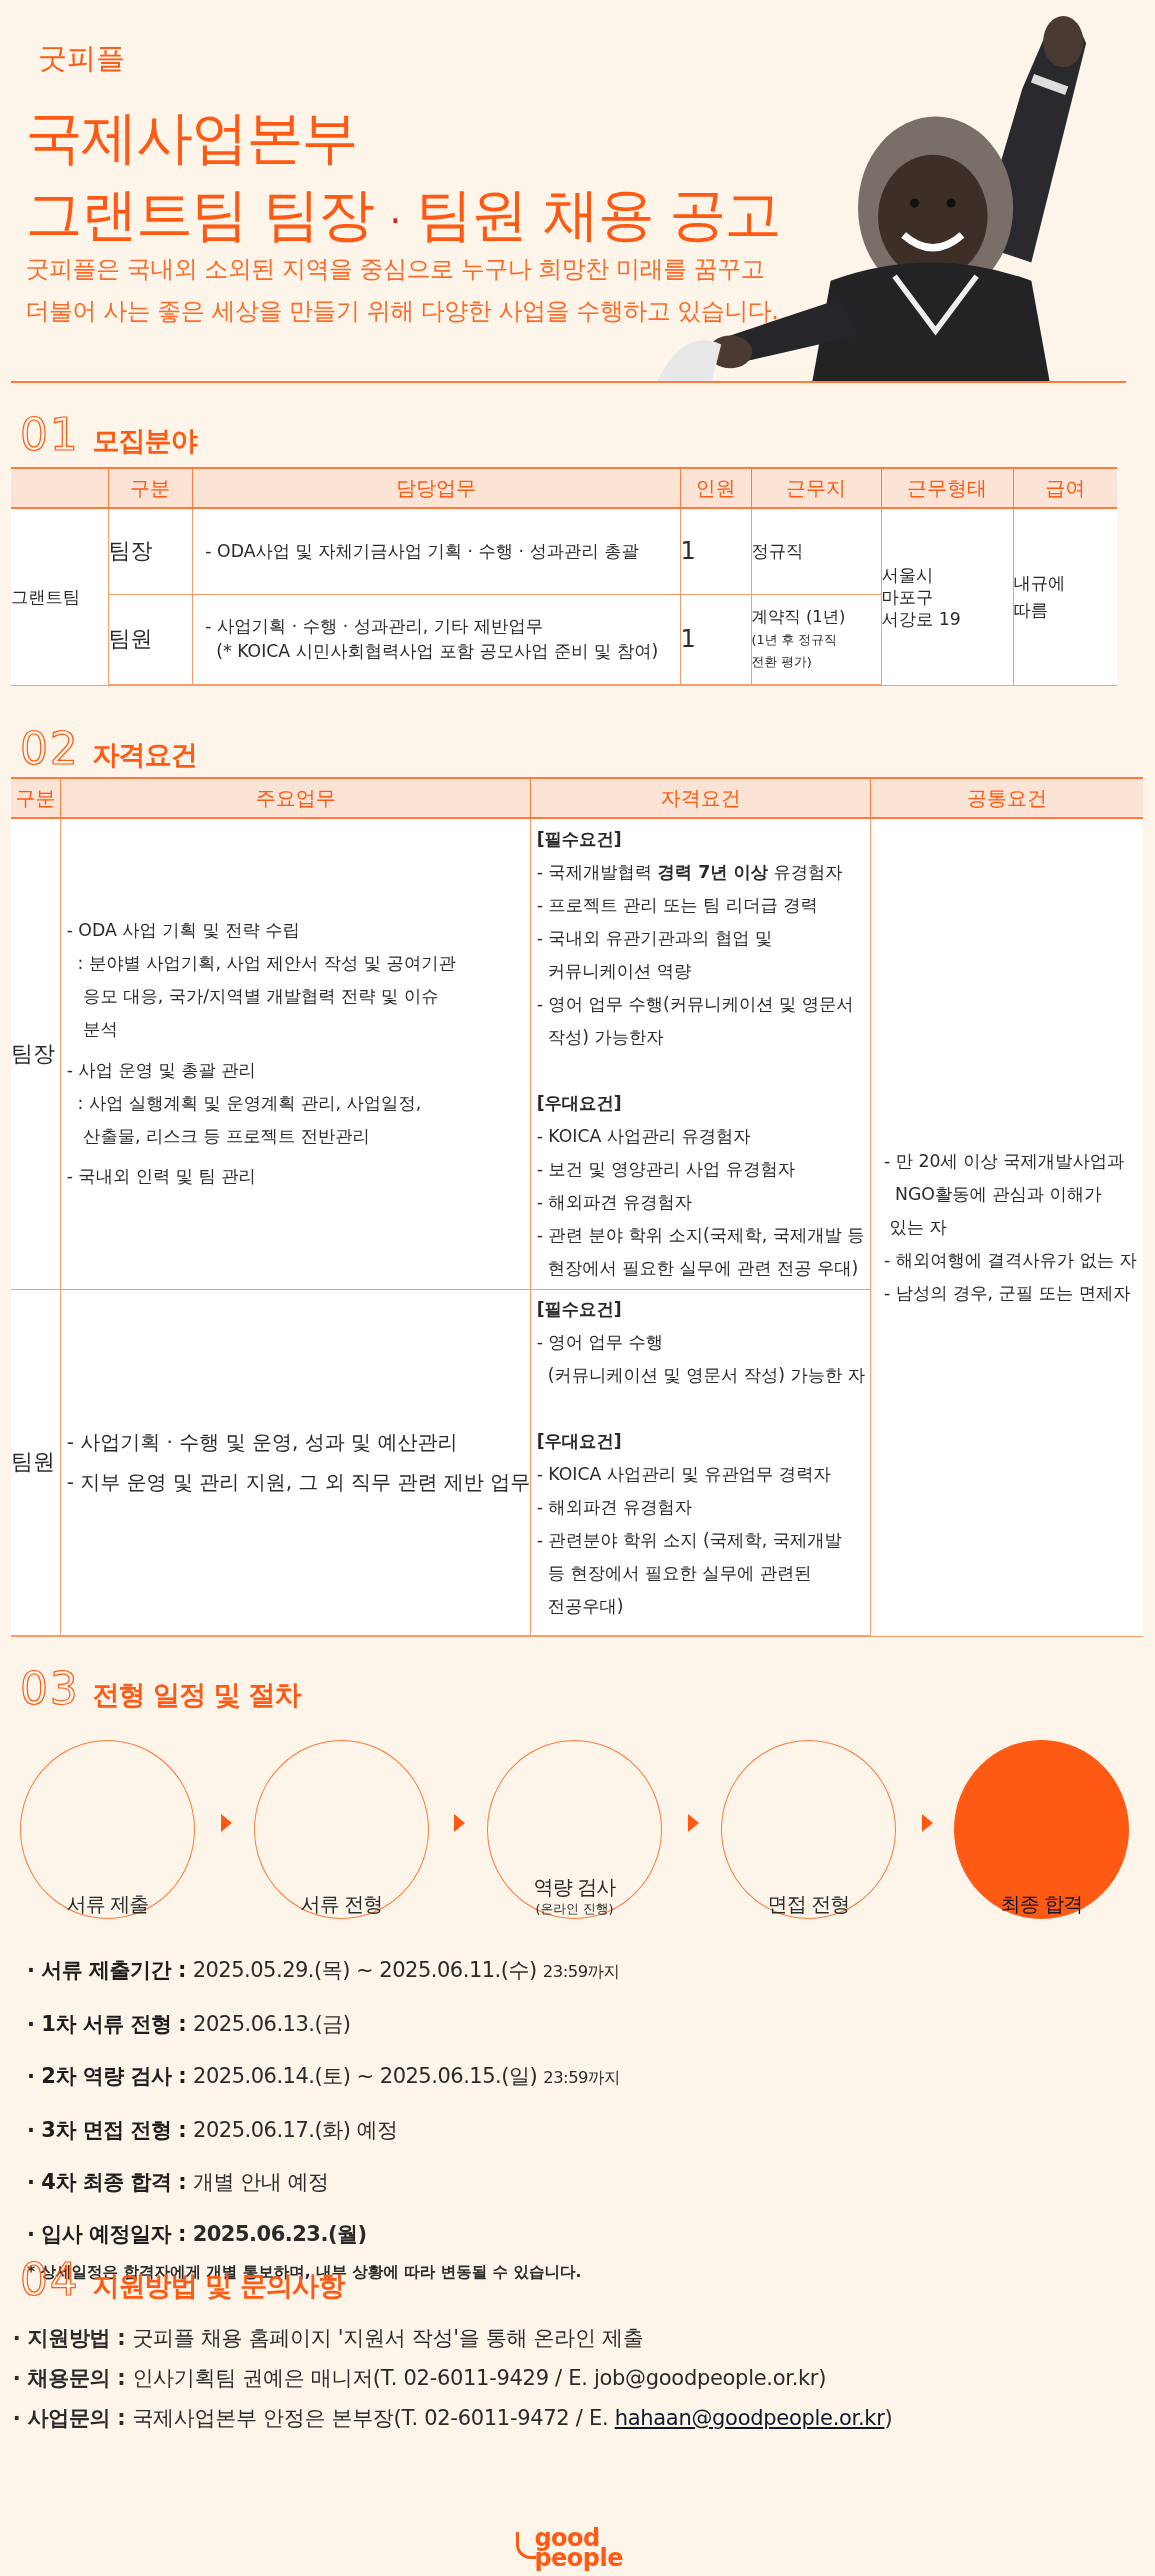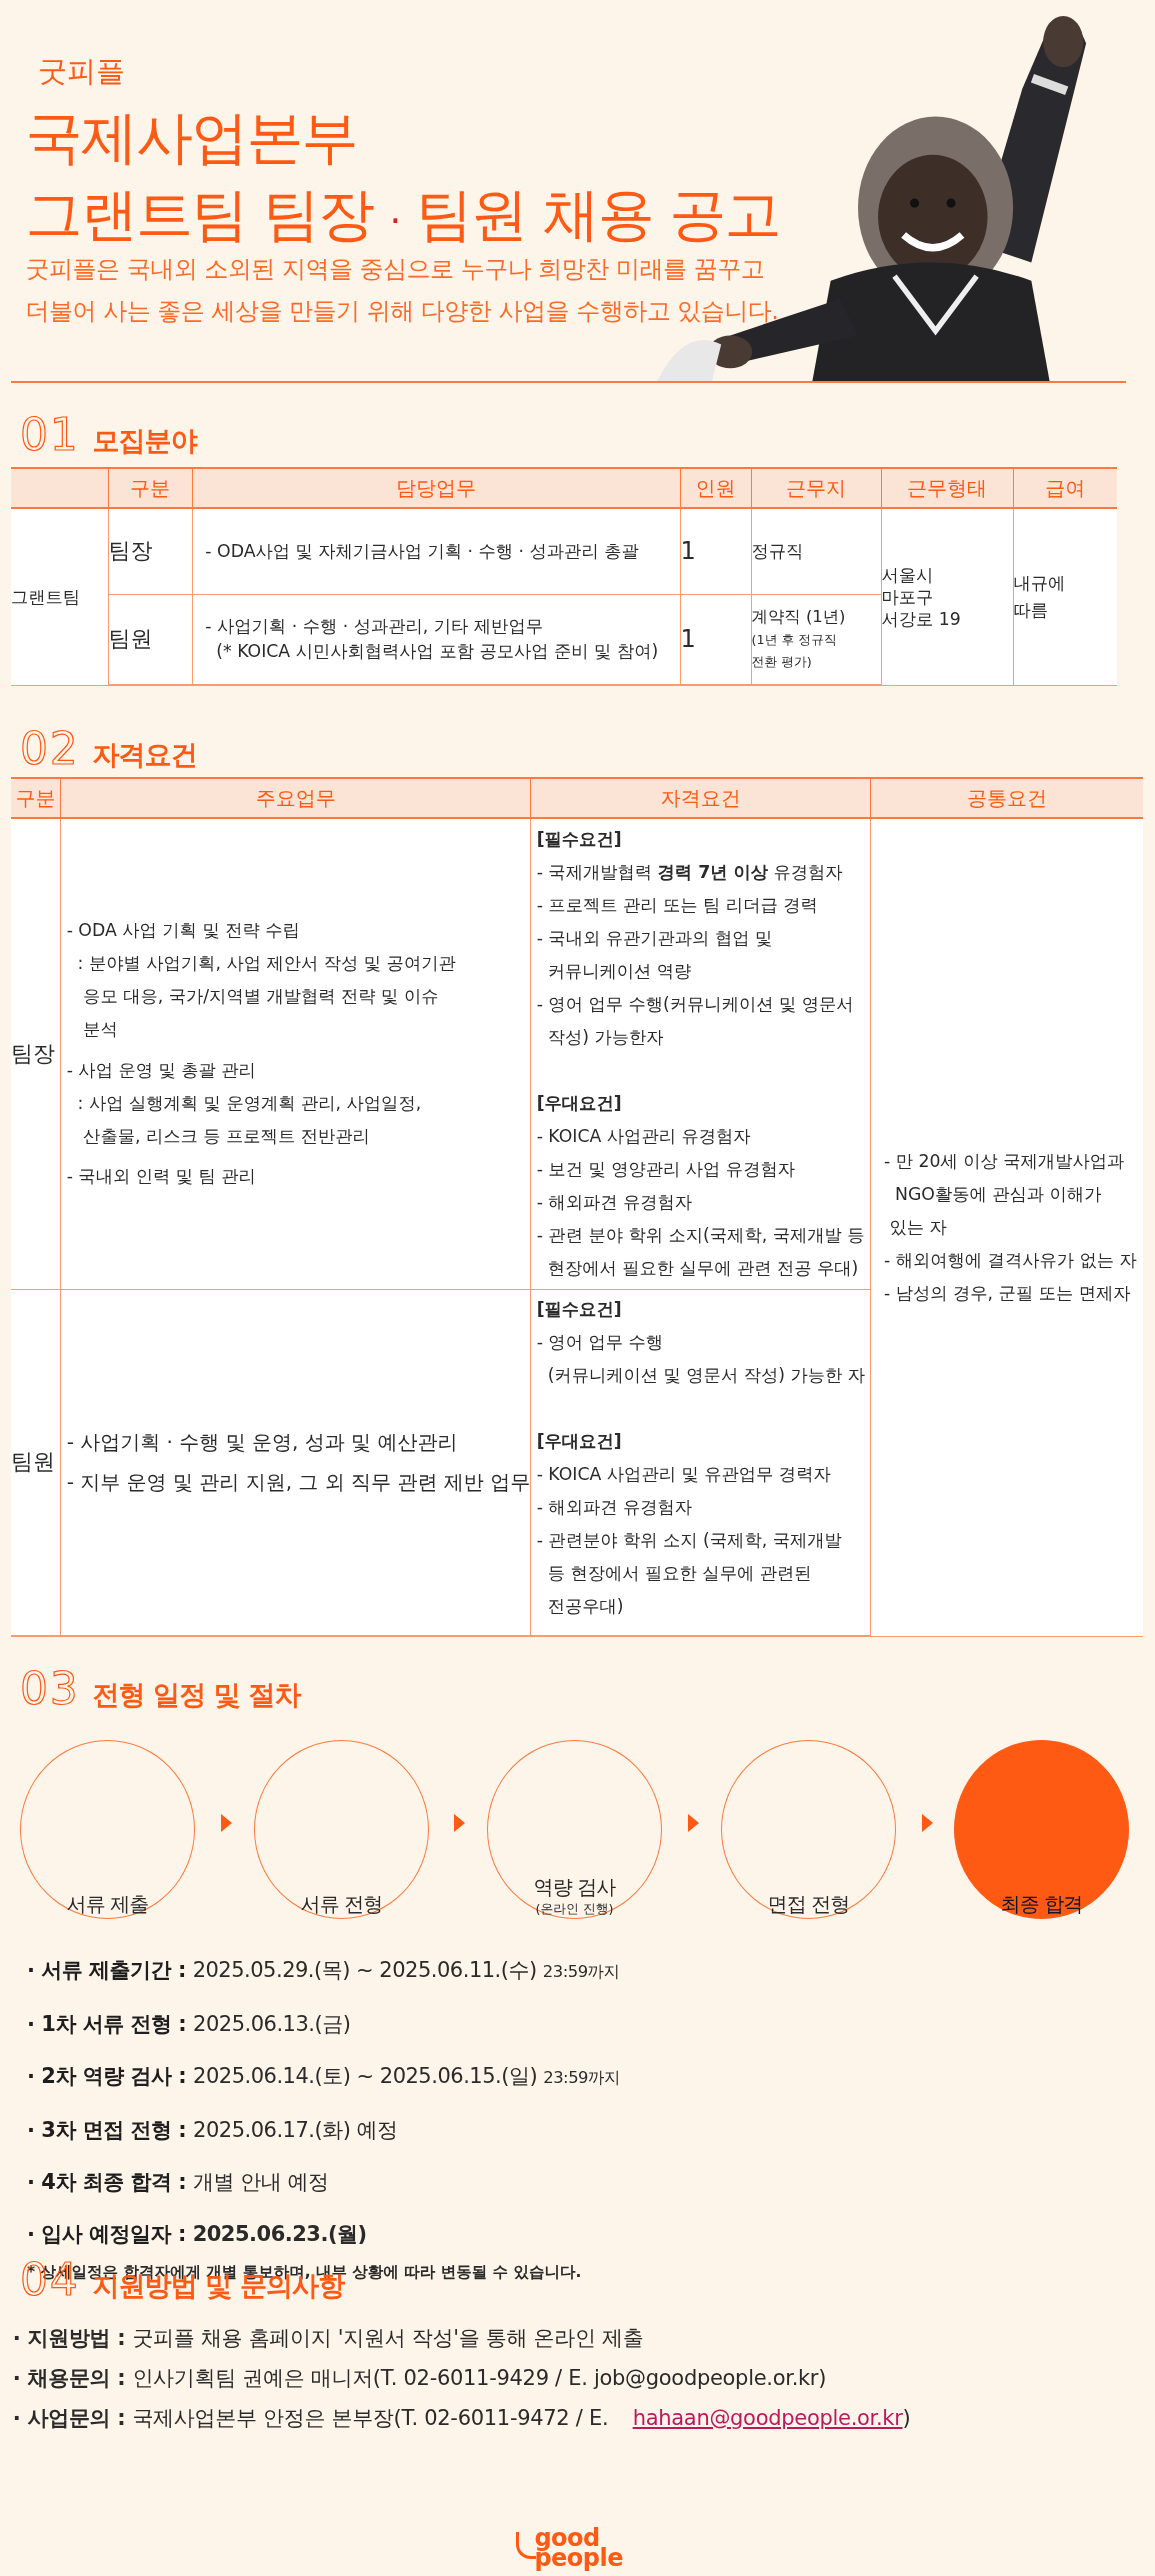--- a/index.html
+++ b/index.html
@@ -1,21 +1,21 @@
 <!DOCTYPE html>
 <html style="font-size:14.6px"><head>
 <meta charset="utf-8">
 <style>
   * { box-sizing: border-box; margin: 0; padding: 0; }
   html, body { width: 1155px; background: #fdf5ea; }
   body { font-family: "DejaVu Sans", "Liberation Sans", sans-serif; color: #2a2a2a; position: relative; height: 2576px; overflow: hidden; }
 
   
   .hero { position: absolute; left: 0; top: 0; width: 1155px; height: 383px; }
-  .brand { position: absolute; left: 38px; top: 52px; font-size: 29px; color: #ff5a14; }
+  .brand { position: absolute; left: 38px; top: 39px; font-size: 29px; color: #ff5a14; }
   .title { position: absolute; left: 25.6px; top: 99px; font-size: 57px; line-height: 77px; color: #ff5a14; letter-spacing: -1.8px; font-weight: normal; }
   .title .dot { color: #e02020; font-size: 37px; }
   .intro { position: absolute; left: 25.6px; top: 248px; font-size: 24px; line-height: 42px; color: #ff6a26; letter-spacing: -0.5px; }
   .hero-photo { position: absolute; left: 657px; top: 7.3px; width: 475px; height: 374px; }
   .hero-rule { position: absolute; left: 11px; top: 381px; width: 1115px; height: 1.8px; background: #ff7a3c; }
 
   
   .sec-title { position: absolute; left: 20px; display: flex; align-items: baseline; gap: 12.8px; }
   .sec-num { font-size: 44px; color: #ff5a14; font-weight: 200; font-family: "DejaVu Sans", sans-serif; letter-spacing: 1.8px; -webkit-text-stroke: 0; }
   .sec-num { font-weight: normal; color: transparent; -webkit-text-stroke: 1.2px #ff5a14; }
@@ -54,21 +54,21 @@
   .schedule .key { font-weight: bold; color: #1e1e1e; }
   .schedule .val { color: #2a2a2a; }
   .schedule .val.bold { font-weight: bold; }
   .schedule .small { font-size: 16.4px; }
   .schedule .note { font-size: 15.5px; font-weight: bold; line-height: 37px; color: #2a2a2a; }
 
   
   .contact { position: absolute; left: 12.8px; top: 2318px; }
   .contact .row { font-size: 21px; line-height: 40px; white-space: nowrap; letter-spacing: -0.3px; }
   .contact .key { font-weight: bold; }
-  .contact a { color: #be185d; text-decoration: underline; margin-left: 18px; }
+  .contact a { color: #0f172a; text-decoration: underline; }
 
   
   .logo { position: absolute; left: 518px; top: 2528px; color: #ff5a14; font-weight: bold; font-size: 24px; line-height: 20px; letter-spacing: -0.5px; }
   .logo .l2 { display: block; padding-left: 0; }
   .logo .l1 { display: block; padding-left: 16.4px; }
   .logo .smile { position: absolute; left: -1.8px; top: 3.7px; width: 20px; height: 27px; border: 3.7px solid #ff5a14; border-top: none; border-right: none; border-radius: 0 0 0 14.6px; }
 </style>
 </head>
 <body>
 

